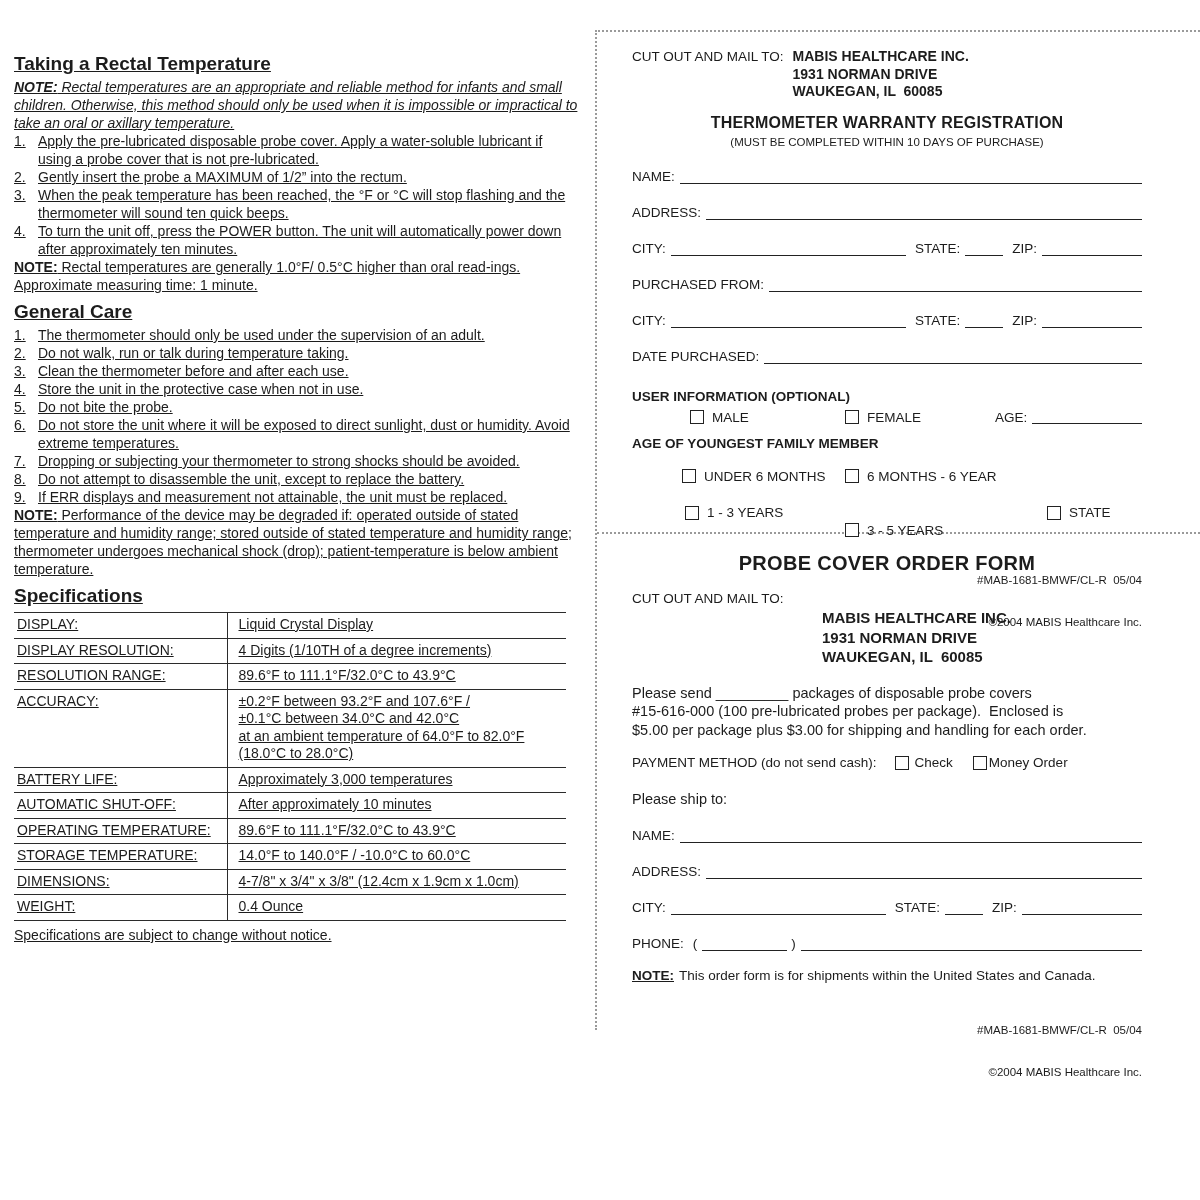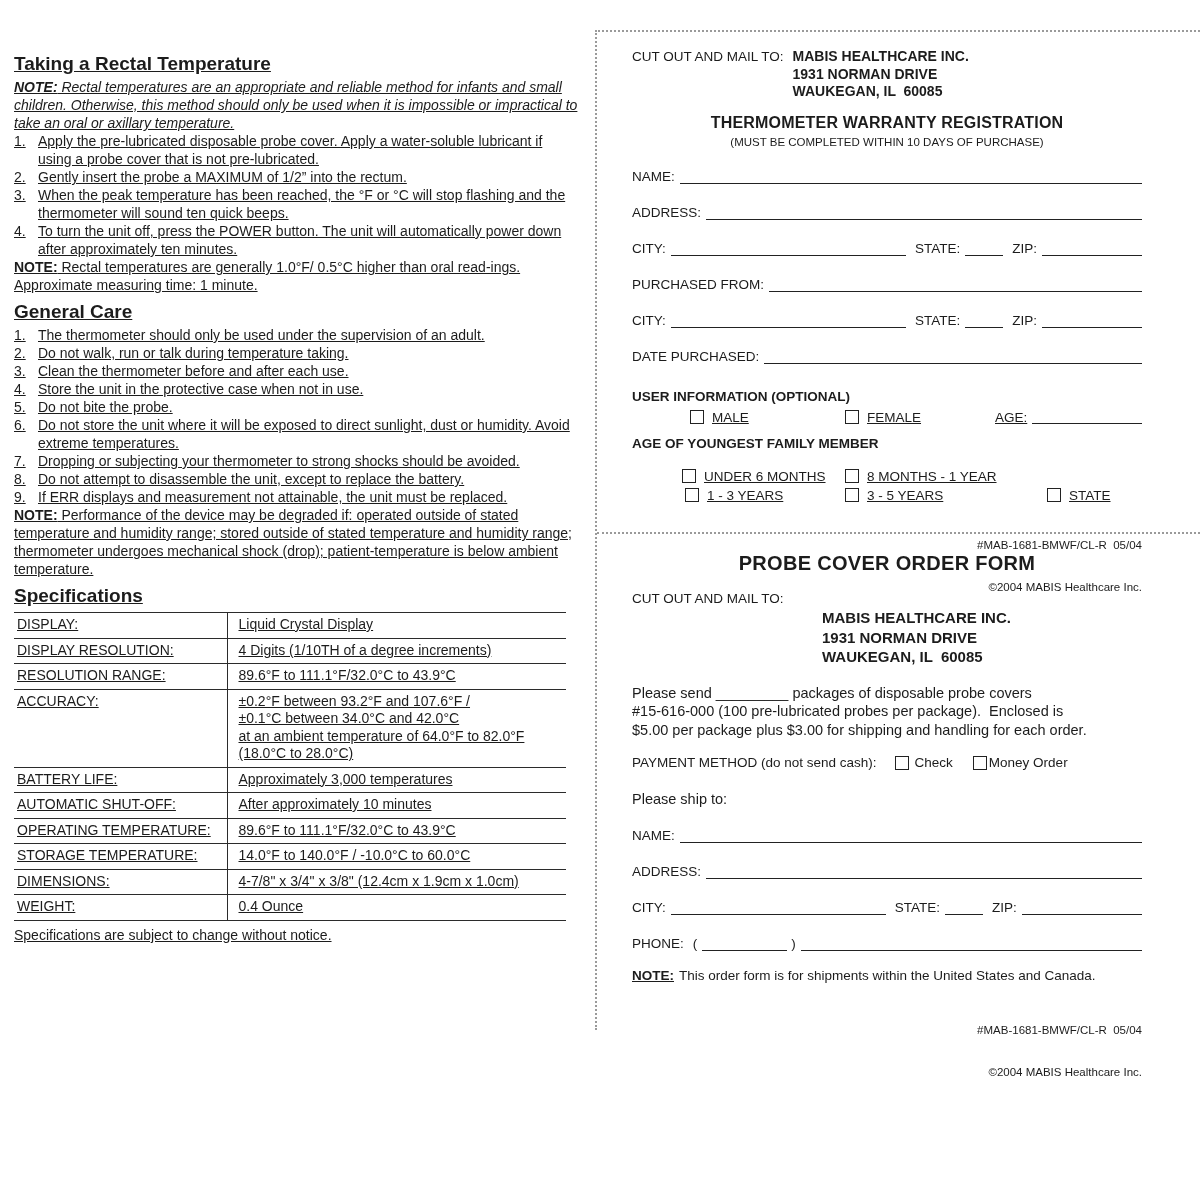--- a/index.html
+++ b/index.html
@@ -42,21 +42,21 @@
   .frow .lbl { flex:none; }
   .ul { border-bottom:1.5px solid #222; height:14px; margin-left:5px; }
   .grow { flex:1; }
   .w38 { width:38px; flex:none; }
   .w100 { width:100px; flex:none; }
   .w110 { width:110px; flex:none; }
   .w85 { width:85px; flex:none; }
   .w225 { width:215px; flex:none; }
   .gap8 { margin-left:9px; }
   .h-bold { font-weight:bold; font-size:13.5px; }
-  .cbrow { display:flex; align-items:center; font-size:13.5px;text-decoration:underline; }
+  .cbrow { display:flex; align-items:center; font-size:13.5px; }
   .cb { width:14px; height:14px; border:1.7px solid #222; flex:none; margin-right:8px; background:#fff; }
   .g { display:flex; align-items:center; flex:none; }
   .codes { text-align:right; font-size:11.5px; line-height:14px; white-space:pre-wrap; }
   .o-title { text-align:center; font-size:20px; font-weight:bold; margin-top:8px; letter-spacing:0.3px; }
   .o-mail-label { font-size:13.5px; margin-top:16px; }
   .o-addr { margin-left:190px; margin-top:2px; }
   .o-addr .addr-line { font-size:15px; line-height:19.5px; }
   .o-body { margin-top:17px; font-size:14.5px; line-height:18.5px; }
   .o-body div { white-space:pre-wrap; }
   .shipto { font-size:14.5px; margin-top:21px; }
@@ -250,29 +250,29 @@
         </span>
       </div>
       <div class="h-bold" style="margin-top:11px;">AGE OF YOUNGEST FAMILY MEMBER</div>
       <div class="cbrow" style="margin-top:18px; padding-left:50px;">
         <span class="g" style="width:163px;">
           <span class="cb"></span>
           <span>UNDER 6 MONTHS</span>
         </span>
         <span class="g">
           <span class="cb"></span>
-          <span>8 MONTHS - 1 YEAR</span>
+          <span>6 MONTHS - 6 YEAR</span>
         </span>
       </div>
       <div class="cbrow" style="margin-top:4px; padding-left:53px;">
         <span class="g" style="width:160px;">
           <span class="cb"></span>
           <span>1 - 3 YEARS</span>
         </span>
-        <span class="g" style="width:147px;">
+        <span class="g" style="width:147px;margin-top:35px;">
           <span class="cb"></span>
           <span>3 - 5 YEARS</span>
         </span>
         <span class="g" style="margin-left:55px;">
           <span class="cb"></span>
           <span>STATE</span>
         </span>
       </div>
       <div class="codes" style="margin-top:7px;">
         <div>#MAB-1681-BMWF/CL-R  05/04</div>

